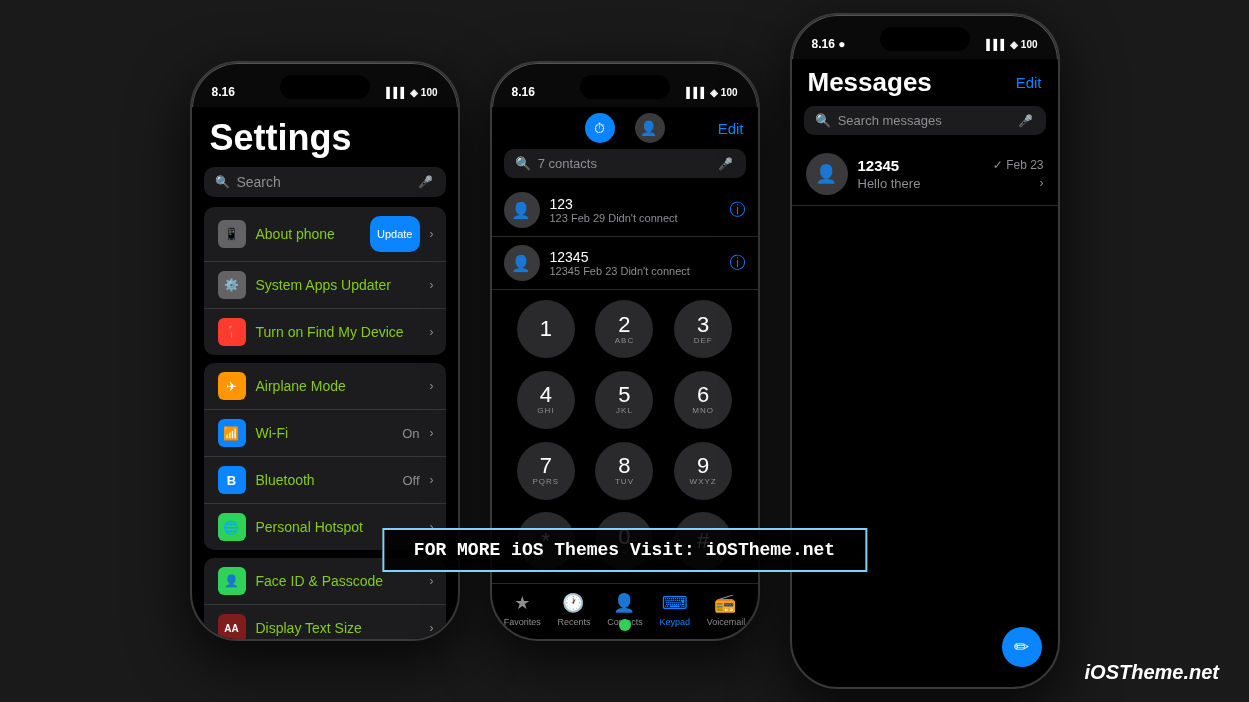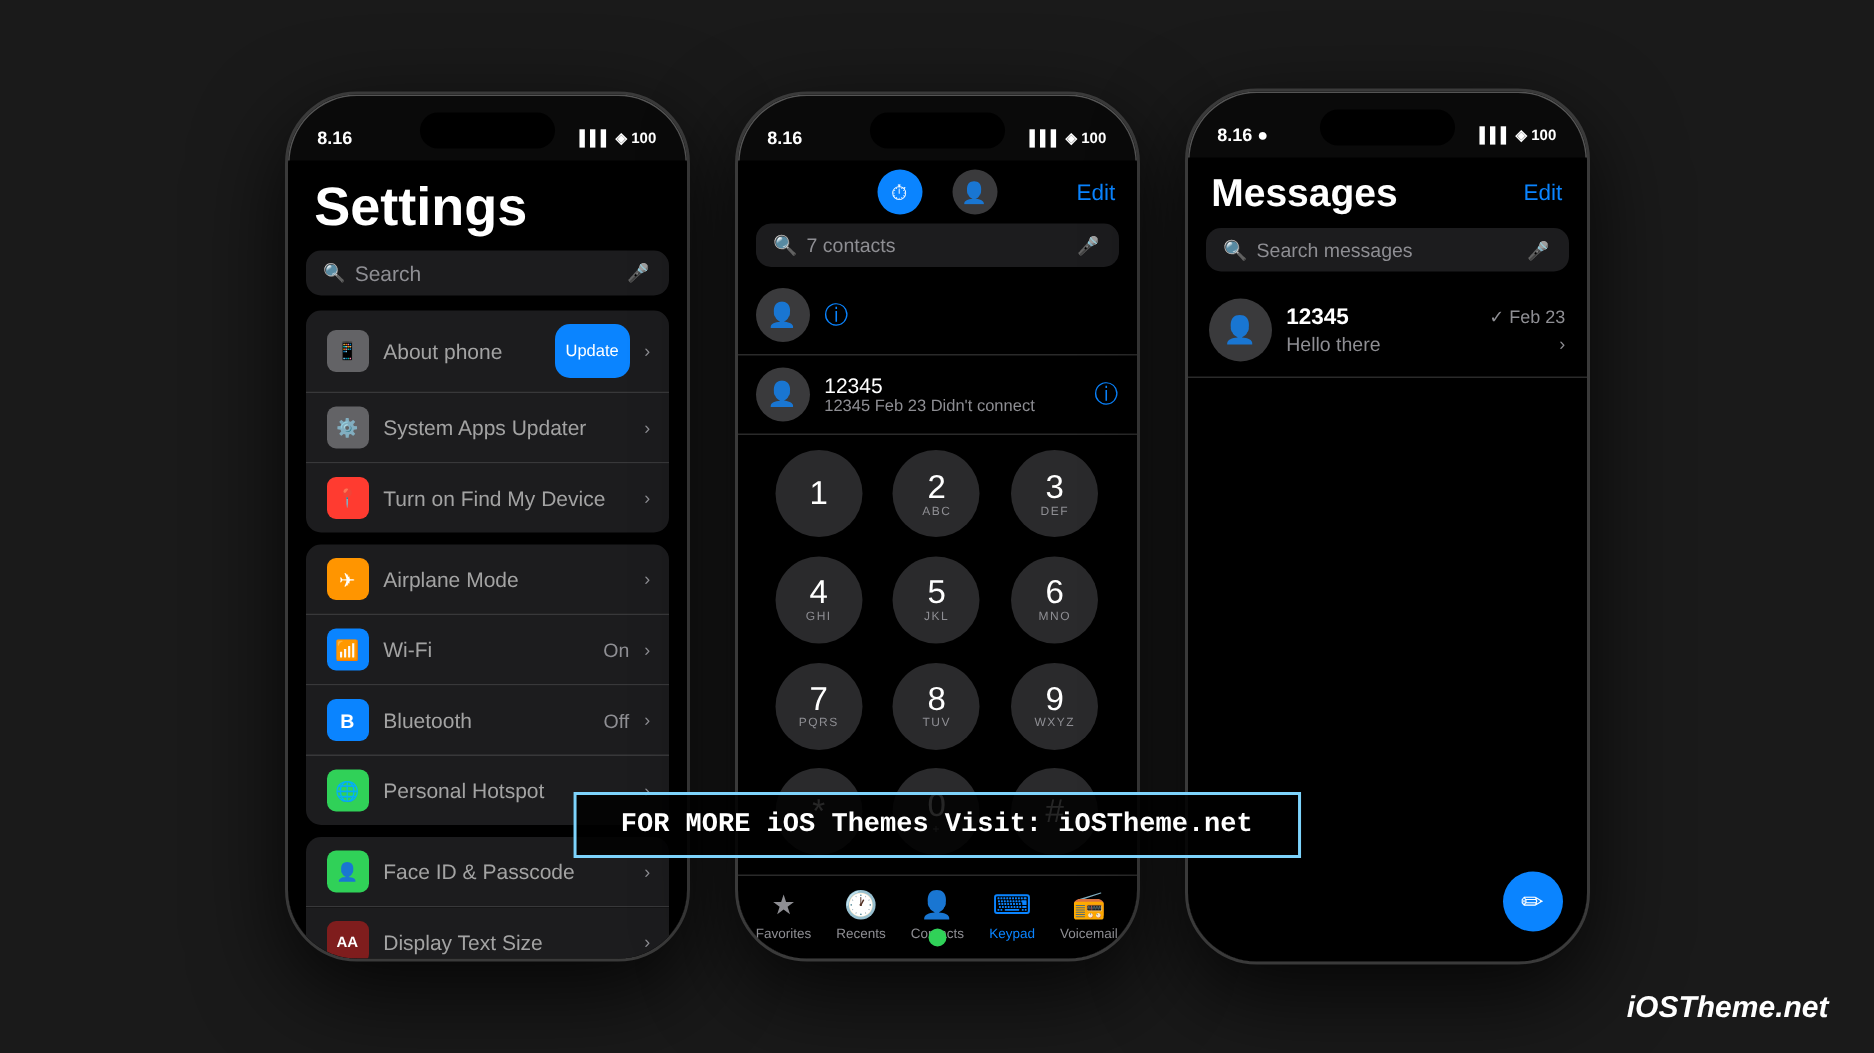--- a/index.html
+++ b/index.html
@@ -29,21 +29,21 @@
       background: #0a0a0a;
       border-radius: 48px;
       border: 2px solid #3a3a3a;
       overflow: hidden;
       position: relative;
       box-shadow: 0 20px 60px rgba(0,0,0,0.8), inset 0 0 0 1px #555;
     }
 
     .phone-1 { width: 270px; height: 580px; }
     .phone-2 { width: 270px; height: 580px; }
-    .phone-3 { width: 270px; height: 584px; }
+    .phone-3 { width: 270px; height: 676px; }
 
     
     .dynamic-island {
       width: 90px;
       height: 24px;
       background: #000;
       border-radius: 20px;
       position: absolute;
       top: 12px;
       left: 50%;
@@ -117,21 +117,21 @@
       height: 28px;
       border-radius: 6px;
       display: flex;
       align-items: center;
       justify-content: center;
       font-size: 14px;
       flex-shrink: 0;
     }
 
     .item-label {
-      color: #a3a3a3;
+      color: #84cc16;
       font-size: 14px;
       flex: 1;
     }
 
     .item-value { color: #8e8e93; font-size: 13px; }
     .item-chevron { color: #8e8e93; font-size: 12px; }
     .item-badge {
       background: #0a84ff;
       color: #fff;
       font-size: 11px;
@@ -535,20 +535,24 @@
 
       <div class="contacts-search">
         <span>🔍</span>
         <span>7 contacts</span>
         <span class="mic">🎤</span>
       </div>
 
 
       <div class="call-item">
         <div class="call-avatar">👤</div>
+        <div class="call-info">
+          <div class="call-name">123</div>
+          <div class="call-detail">123 Feb 29 Didn't connect</div>
+        </div>
         <span class="call-info-btn">ⓘ</span>
       </div>
       <div class="call-item">
         <div class="call-avatar">👤</div>
         <div class="call-info">
           <div class="call-name">12345</div>
           <div class="call-detail">12345 Feb 23 Didn't connect</div>
         </div>
         <span class="call-info-btn">ⓘ</span>
       </div>

